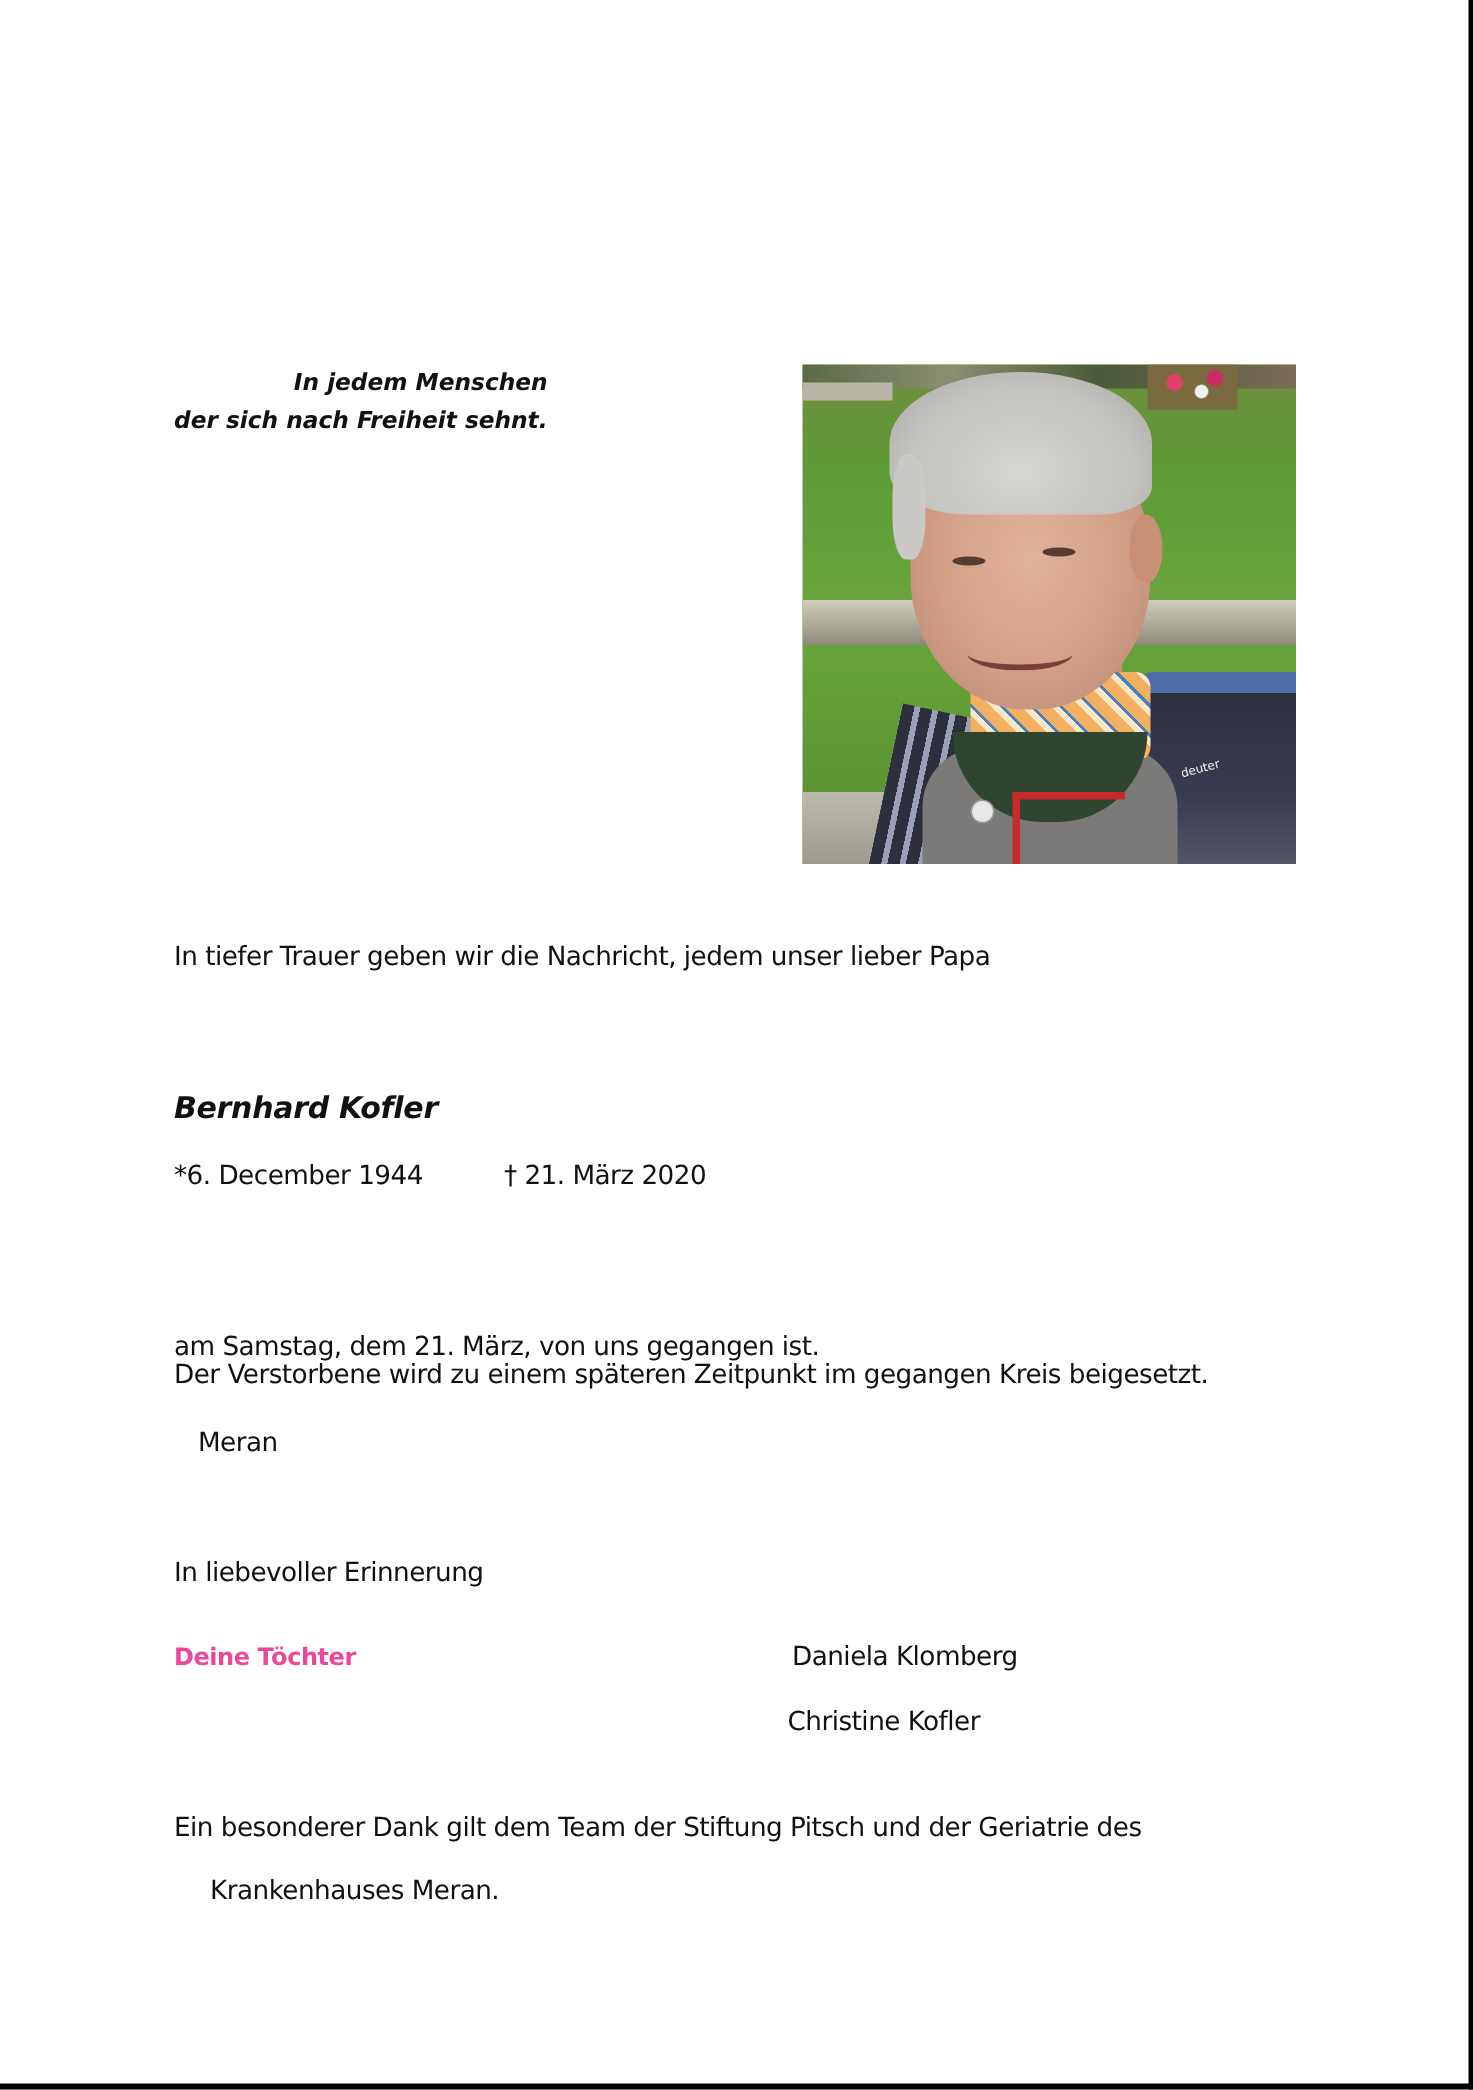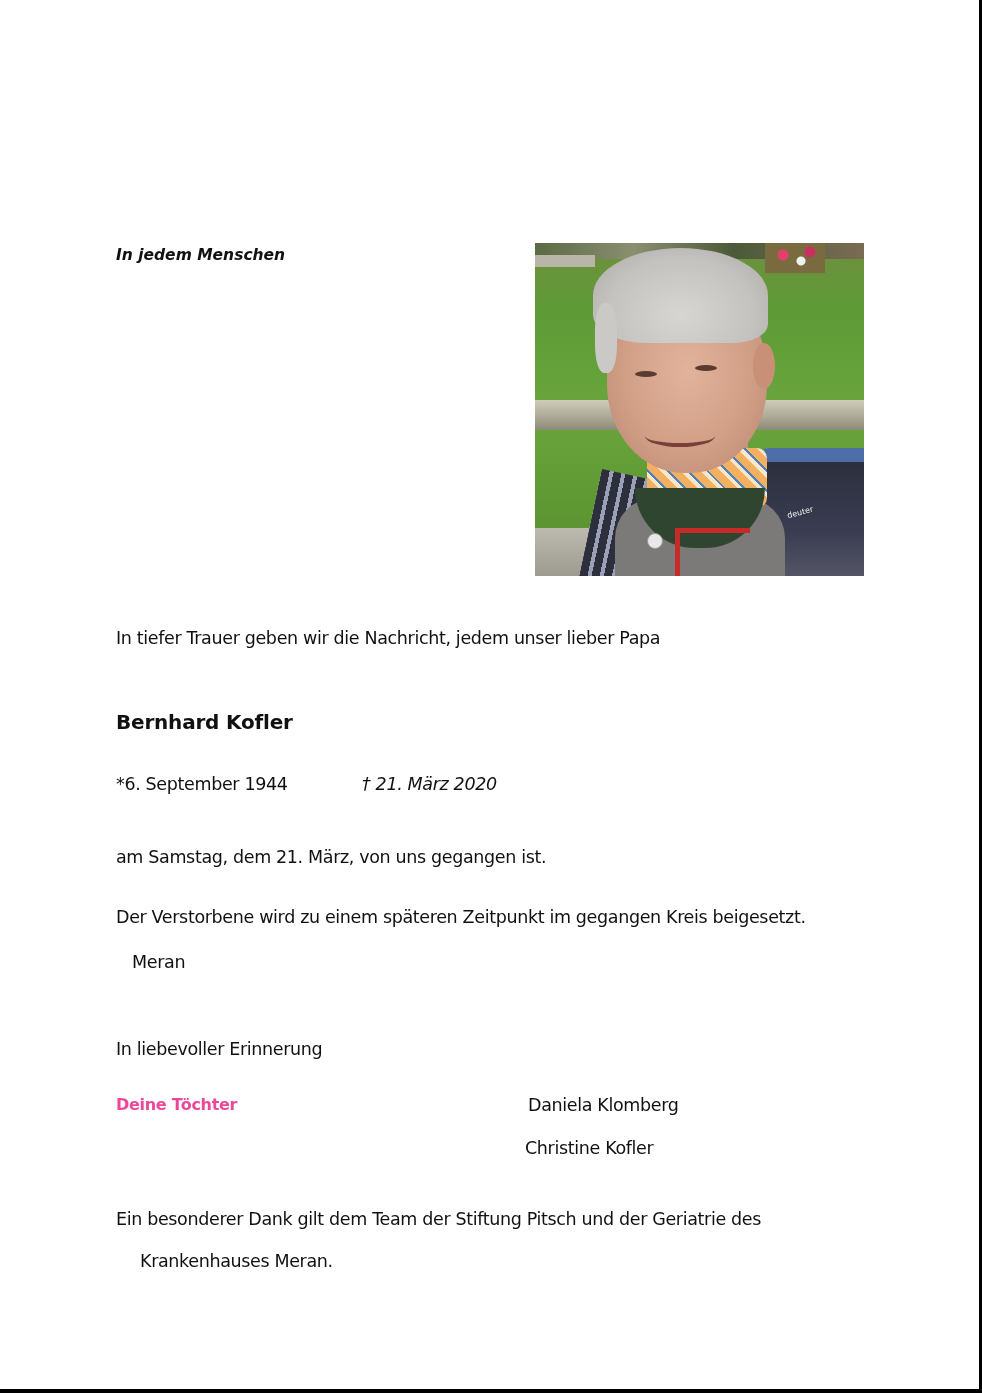--- a/index.html
+++ b/index.html
@@ -178,20 +178,21 @@
     }
   </style>
 </head>
 <body>
 
 <div class="page-border-right"></div>
 <div class="page-border-bottom"></div>
 
 <div class="abs quote">
   <div>In jedem Menschen</div>
+  <div>der sich nach Freiheit sehnt.</div>
 </div>
 
 <div class="photo">
   <div class="bg-top"></div>
   <div class="rail-top"></div>
   <div class="flowers"></div>
   <div class="rail"></div>
   <div class="bench"></div>
   <div class="backpack"></div>
   <div class="strap"></div>
@@ -206,26 +207,26 @@
   <div class="hair-side"></div>
   <div class="eye l"></div>
   <div class="eye r"></div>
   <div class="mouth"></div>
   <div class="button"></div>
   <div class="logo">deuter</div>
 </div>
 
 <div class="abs body-text" style="left:116px; top:628px;">In tiefer Trauer geben wir die Nachricht, jedem unser lieber Papa</div>
 
-<div class="abs name" style="left:116px; top:710px;">Bernhard Kofler</div>
-
-<div class="abs body-text" style="left:116px; top:774px;">*6. September 1944</div>
-<div class="abs body-text" style="left:362px; top:774px;font-style:italic;">† 21. März 2020</div>
-
-<div class="abs body-text" style="left:116px; top:847px;">am Samstag, dem 21. März, von uns gegangen ist.</div>
+<div class="abs name" style="left:116px; top:726px;font-style:italic;">Bernhard Kofler</div>
+
+<div class="abs body-text" style="left:116px; top:774px;">*6. December 1944</div>
+<div class="abs body-text" style="left:336px; top:774px;">† 21. März 2020</div>
+
+<div class="abs body-text" style="left:116px; top:888px;">am Samstag, dem 21. März, von uns gegangen ist.</div>
 <div class="abs body-text" style="left:116px; top:907px;">Der Verstorbene wird zu einem späteren Zeitpunkt im gegangen Kreis beigesetzt.</div>
 <div class="abs body-text" style="left:132px; top:952px;text-align:center;">Meran</div>
 
 <div class="abs body-text" style="left:116px; top:1039px;">In liebevoller Erinnerung</div>
 
 <div class="abs bold-label" style="left:116px; top:1095px;">Deine Töchter</div>
 <div class="abs body-text" style="left:528px; top:1095px;">Daniela Klomberg</div>
 <div class="abs body-text" style="left:525px; top:1122px;margin-top:16px;">Christine Kofler</div>
 
 <div class="abs body-text" style="left:116px; top:1209px;">Ein besonderer Dank gilt dem Team der Stiftung Pitsch und der Geriatrie des</div>

